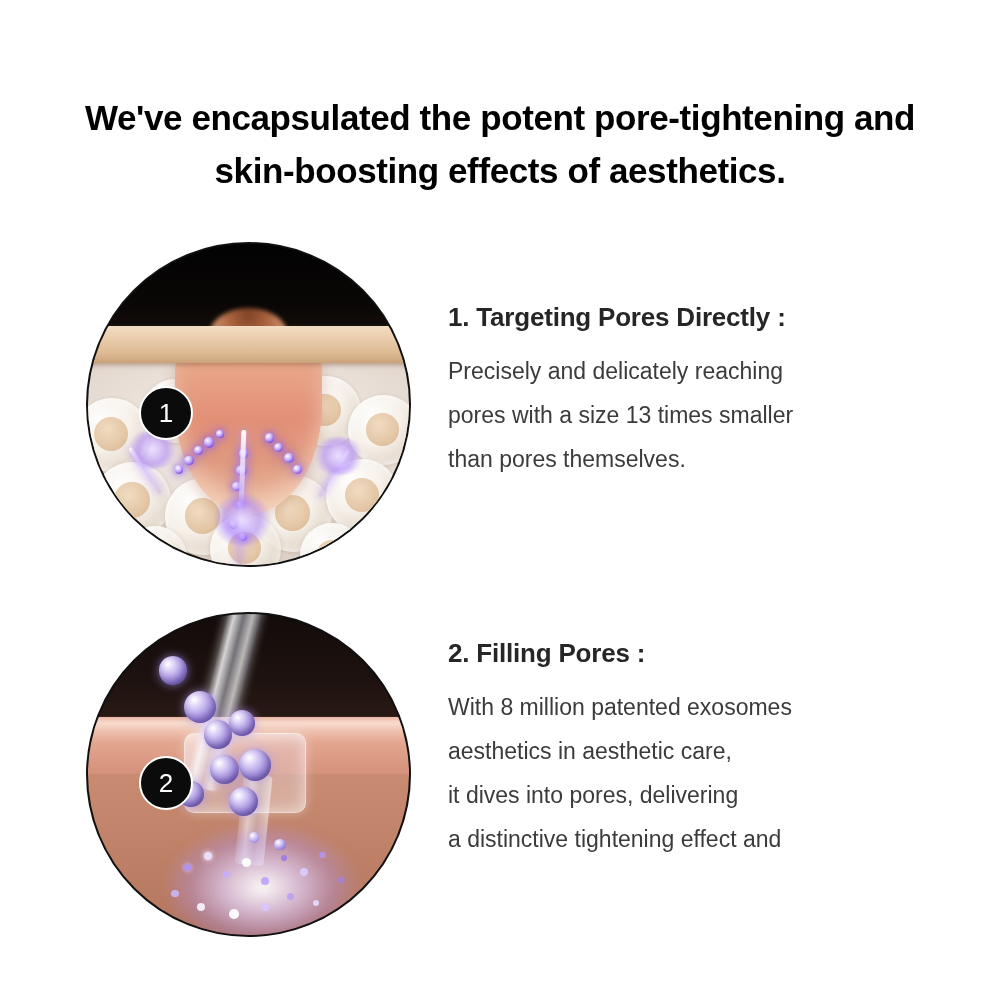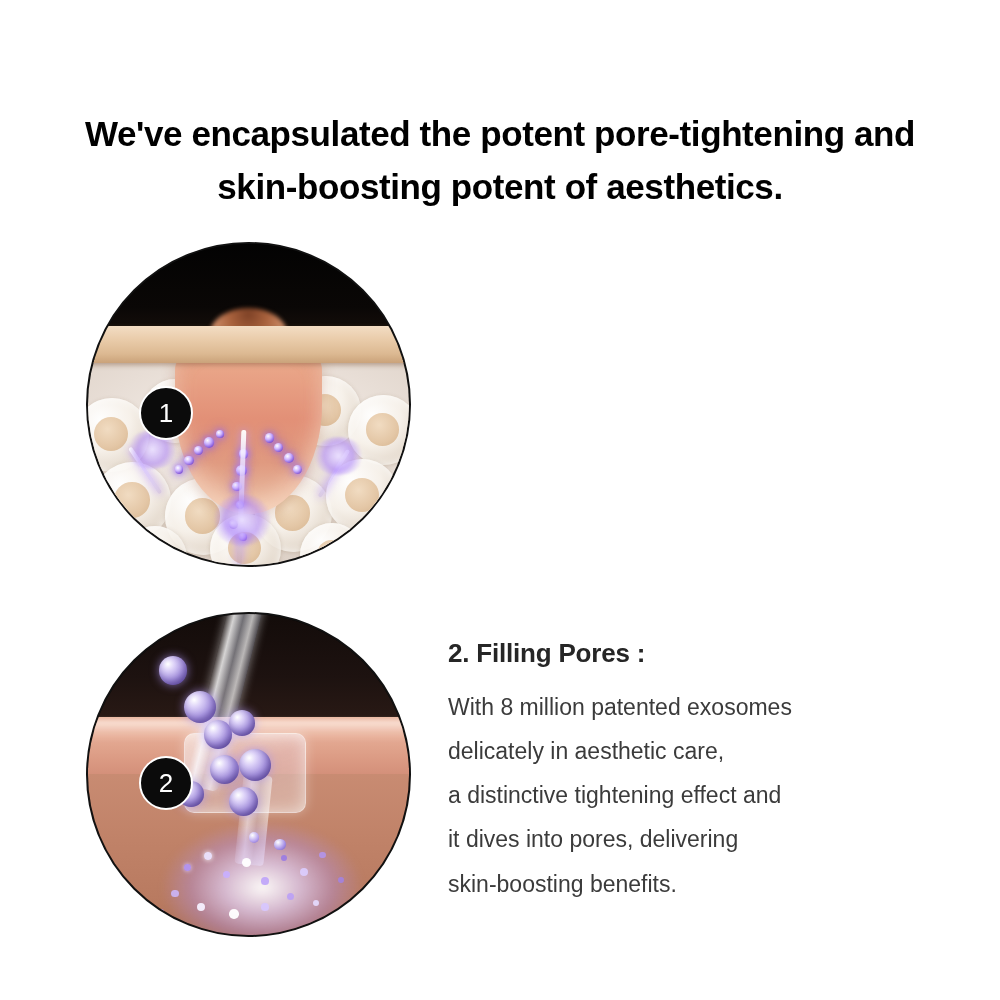--- a/index.html
+++ b/index.html
@@ -16,21 +16,21 @@
   .page {
     position: relative;
     width: 1000px;
     height: 1000px;
     background: #ffffff;
   }
 
   
   .headline {
     position: absolute;
-    top: 108px;
+    top: 92px;
     left: 0;
     width: 1000px;
     text-align: center;
     font-size: 35px;
     font-weight: 700;
     line-height: 1.5;
     letter-spacing: -0.4px;
     color: #000000;
     padding: 0 18px;
   }
@@ -212,21 +212,21 @@
   .feat-body { font-size: 23px; color: #3b3b3b; line-height: 1.92; font-weight: 400; }
   .feat-body .bl { display: block; white-space: nowrap; }
 </style>
 </head>
 <body>
 
 <div class="page">
 
   <h1 class="headline">
     <span class="hl-line">We've encapsulated the potent pore-tightening and</span>
-    <span class="hl-line">skin-boosting potent of aesthetics.</span>
+    <span class="hl-line">skin-boosting effects of aesthetics.</span>
   </h1>
 
   <section class="feature" id="feature-1">
 
     <div class="media-wrap">
       <div class="media-circle">
         <div class="s1-dark"></div>
         <div class="s1-under"></div>
 
         <div class="bead" style="left:-4%;  top:48%; width:23%; height:23%;"></div>
@@ -265,20 +265,28 @@
         <div class="streak" style="left:47%; top:58%; width:1.6%; height:42%; transform:rotate(2deg);"></div>
         <div class="streak" style="left:17%; top:62%; width:1.3%; height:17%; transform:rotate(-34deg);"></div>
         <div class="streak" style="left:76%; top:63%; width:1.3%; height:17%; transform:rotate(32deg);"></div>
         <div class="glowspot" style="left:12%; top:58%; width:16%; height:12%;"></div>
         <div class="glowspot" style="left:70%; top:60%; width:16%; height:12%;"></div>
         <div class="glowspot" style="left:39%; top:78%; width:18%; height:16%;"></div>
       </div>
       <div class="badge">1</div>
     </div>
 
+    <div class="textcol" id="text-1">
+      <div class="feat-title">1. Targeting Pores Directly :</div>
+      <div class="feat-body">
+        <span class="bl">Precisely and delicately reaching</span>
+        <span class="bl">pores with a size 13 times smaller</span>
+        <span class="bl">than pores themselves.</span>
+      </div>
+    </div>
   </section>
 
   <section class="feature" id="feature-2">
 
     <div class="media-wrap">
       <div class="media-circle">
         <div class="s2-dark"></div>
         <div class="s2-skin-bottom"></div>
         <div class="s2-skin-top"></div>
         <div class="s2-skin-sheen"></div>
@@ -316,21 +324,20 @@
         <div class="dot" style="left:50%; top:68%; width:3.2%; height:3.2%; background:radial-gradient(circle at 34% 30%,#fff,#b7a2ee 60%,#7a62c6);"></div>
         <div class="dot" style="left:58%; top:70%; width:3.6%; height:3.6%; background:radial-gradient(circle at 34% 30%,#fff,#a892e8 60%,#6e57b8);"></div>
       </div>
       <div class="badge">2</div>
     </div>
 
     <div class="textcol" id="text-2">
       <div class="feat-title">2. Filling Pores :</div>
       <div class="feat-body">
         <span class="bl">With 8 million patented exosomes</span>
-        <span class="bl">delicately in aesthetic care,</span>
+        <span class="bl">aesthetics in aesthetic care,</span>
+        <span class="bl">it dives into pores, delivering</span>
         <span class="bl">a distinctive tightening effect and</span>
-        <span class="bl">it dives into pores, delivering</span>
-        <span class="bl">skin-boosting benefits.</span>
       </div>
     </div>
   </section>
 
 </div>
 
 </body></html>

